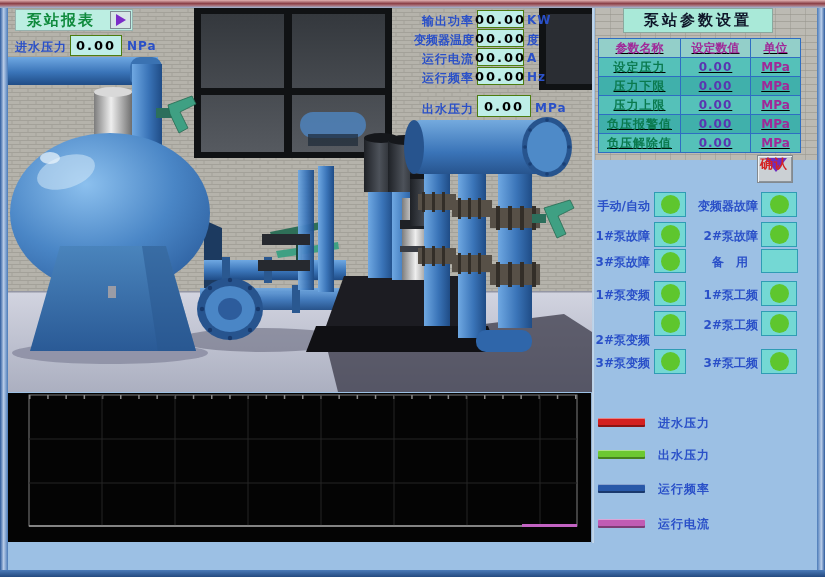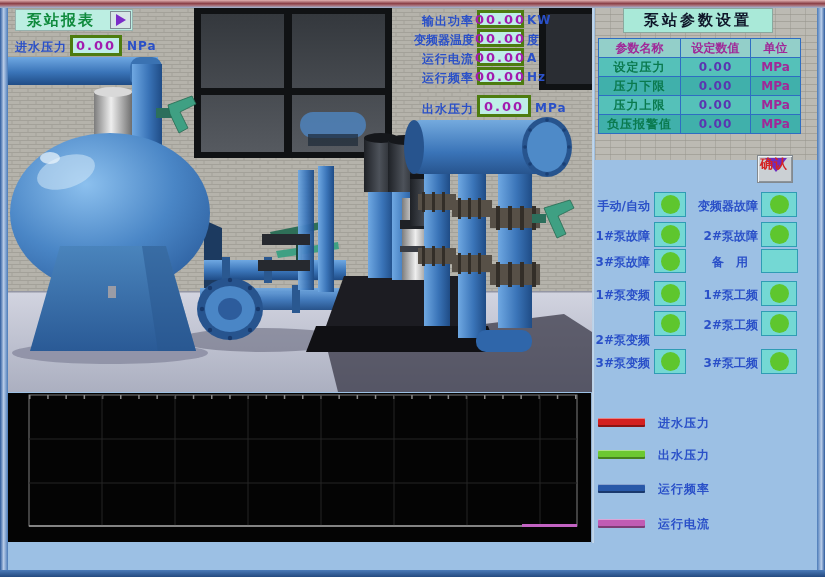--- a/index.html
+++ b/index.html
@@ -15,33 +15,33 @@
   
   .scene{left:8px;top:8px;width:584px;height:384px;}
   .scene svg{display:block;}
   
   .brick-backdrop{left:595px;top:8px;width:222px;height:152px;background-color:#bcbab3;
     background-image:repeating-linear-gradient(90deg,rgba(150,148,140,.45) 0 1px,transparent 1px 15px),
                      repeating-linear-gradient(180deg,transparent 0 6px,#a6a49c 6px 7px);}
   
   .blabel{color:#2a50c8;font-weight:bold;font-size:12px;letter-spacing:1px;white-space:nowrap;}
   .r-align{text-align:right;}
-  .vbox{background:#bfeee8;border:3px solid #4d7c0f;color:#a21caf;font-weight:bold;font-size:13px;
+  .vbox{background:#bfeee8;border:1px solid #4d7c0f;color:#000000;font-weight:bold;font-size:13px;
         letter-spacing:2px;display:flex;align-items:center;justify-content:center;box-sizing:border-box;}
   .btn-report{left:15px;top:9px;width:118px;height:22px;background:#bceee2;border:1px solid #96b2ae;
         box-sizing:border-box;display:flex;align-items:center;}
   .btn-report .lbl{color:#0f8a3c;font-size:15px;font-weight:bold;letter-spacing:2px;padding-left:11px;white-space:nowrap;}
   .play-box{position:absolute;right:1px;top:1px;width:21px;height:18px;background:#d6e6e6;border:1px solid #7e8e94;
         box-sizing:border-box;display:flex;align-items:center;justify-content:center;}
   .play-tri{width:0;height:0;border-left:10px solid #7a2cc8;border-top:6px solid transparent;border-bottom:6px solid transparent;}
   
   .panel-title{left:623px;top:8px;width:150px;height:25px;background:#a9e9d8;border:1px solid #8aa89e;
         box-sizing:border-box;display:flex;align-items:center;justify-content:center;
         color:#0f172a;font-size:15px;font-weight:bold;letter-spacing:3px;white-space:nowrap;}
-  table.params{position:absolute;left:598px;top:38px;width:202px;border-collapse:collapse;table-layout:fixed;}
+  table.params{position:absolute;left:598px;top:38px;width:202px;border-collapse:collapse;table-layout:fixed;text-decoration:underline;}
   table.params td,table.params th{border:1px solid #2e6dc2;height:18px;padding:0;font-size:12px;font-weight:bold;
         text-align:center;white-space:nowrap;overflow:hidden;}
   table.params th{background:#93cfc9;color:#a02898;}
   table.params tr.odd td{background:#55c1b9;}
   table.params tr.even td{background:#40b0ab;text-align:center;}
   td.pname{color:#0a7a4e;letter-spacing:1px;}
   td.pval{color:#5a35b0;letter-spacing:1px;}
   td.punit{color:#a02898;}
   .btn-confirm{left:757px;top:155px;width:36px;height:28px;background:#cbd0d4;border:1px solid #82898f;
         box-sizing:border-box;box-shadow:inset 1px 1px 0 #eef2f4, inset -1px -1px 0 #8d949a;}
@@ -341,20 +341,25 @@
     <tr class="odd">
       <td class="pname">压力上限</td>
       <td class="pval">0.00</td>
       <td class="punit">MPa</td>
     </tr>
     <tr class="even">
       <td class="pname">负压报警值</td>
       <td class="pval">0.00</td>
       <td class="punit">MPa</td>
     </tr>
+    <tr class="odd">
+      <td class="pname">负压解除值</td>
+      <td class="pval">0.00</td>
+      <td class="punit">MPa</td>
+    </tr>
   </tbody>
     </table>
 
   <div class="abs btn-confirm">
     <span class="confirm-tri"></span>
     <span class="confirm-lbl">确认</span>
   </div>
 
   <div class="abs blabel r-align" style="left:578px;top:198px;width:72px;letter-spacing:0;">手动/自动</div>
   <div class="abs lamp-box" style="left:654px;top:192px;width:32px;height:25px;">

